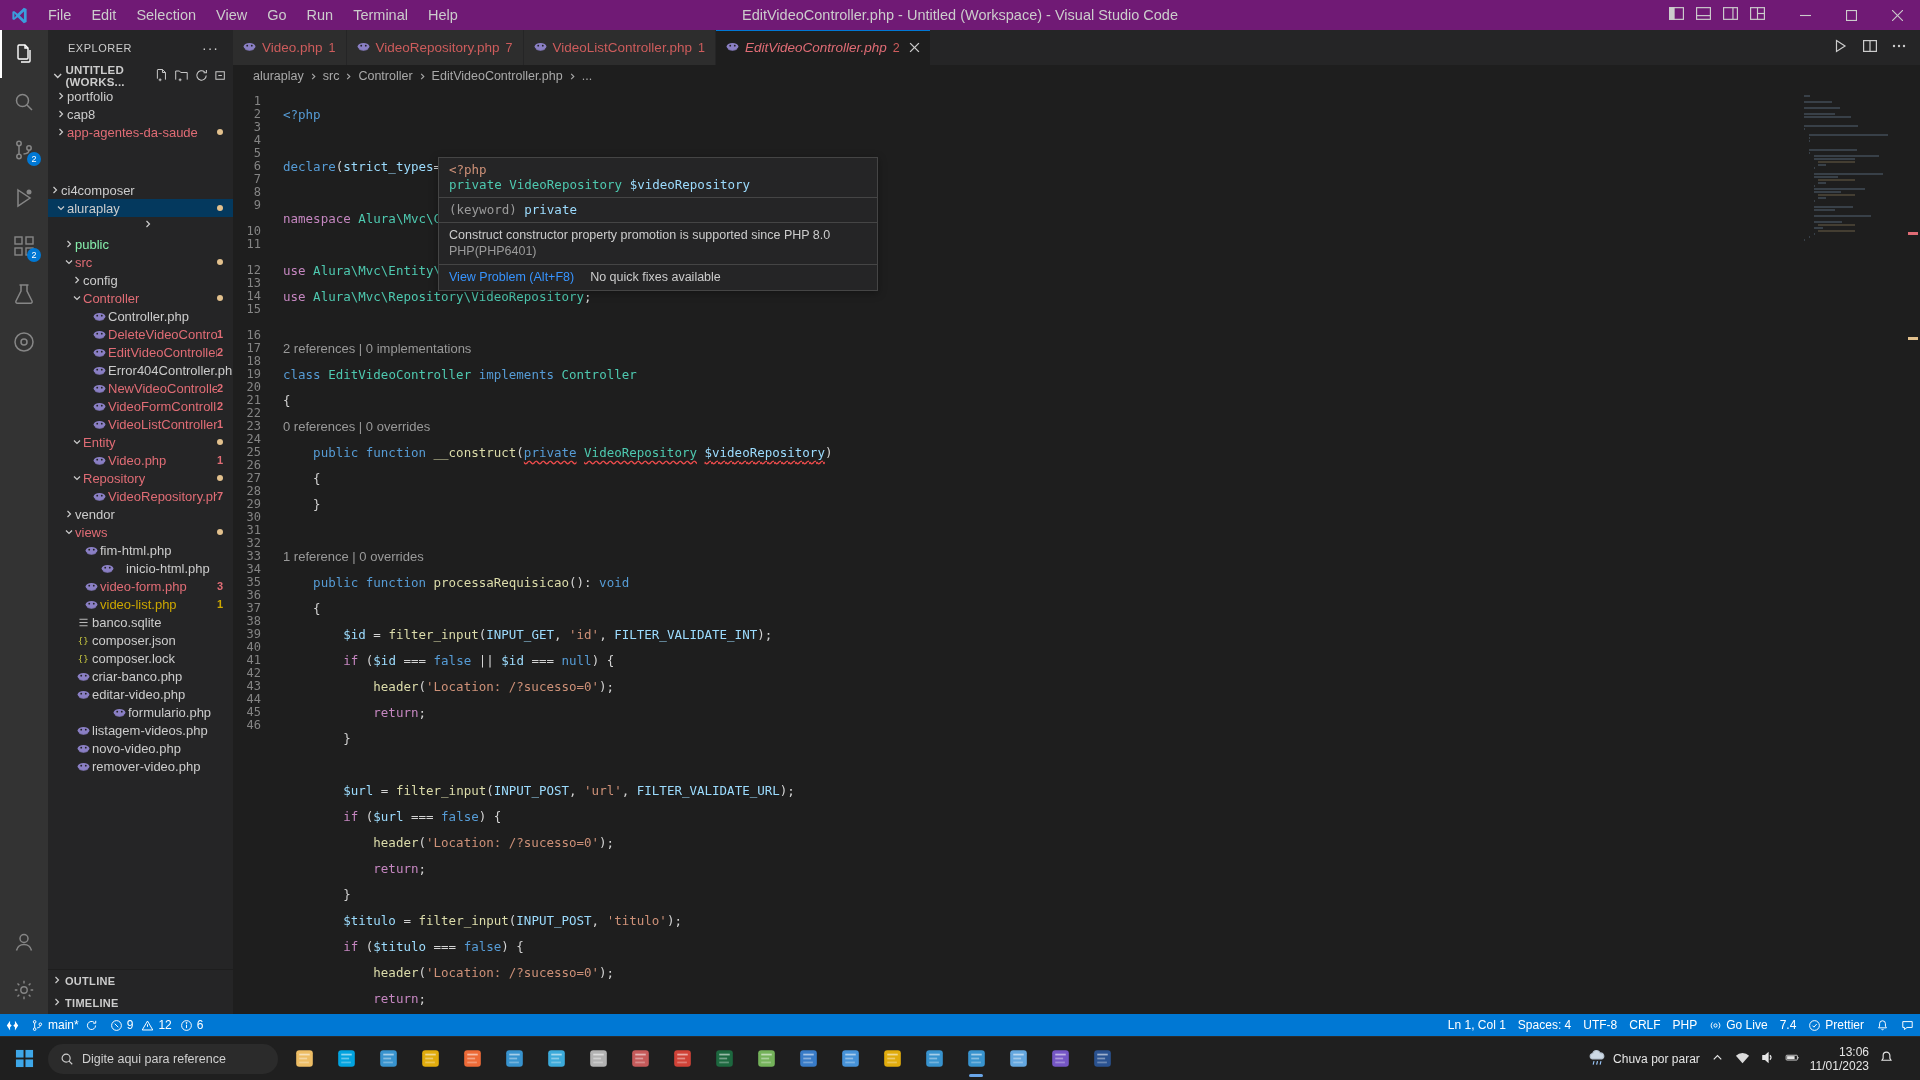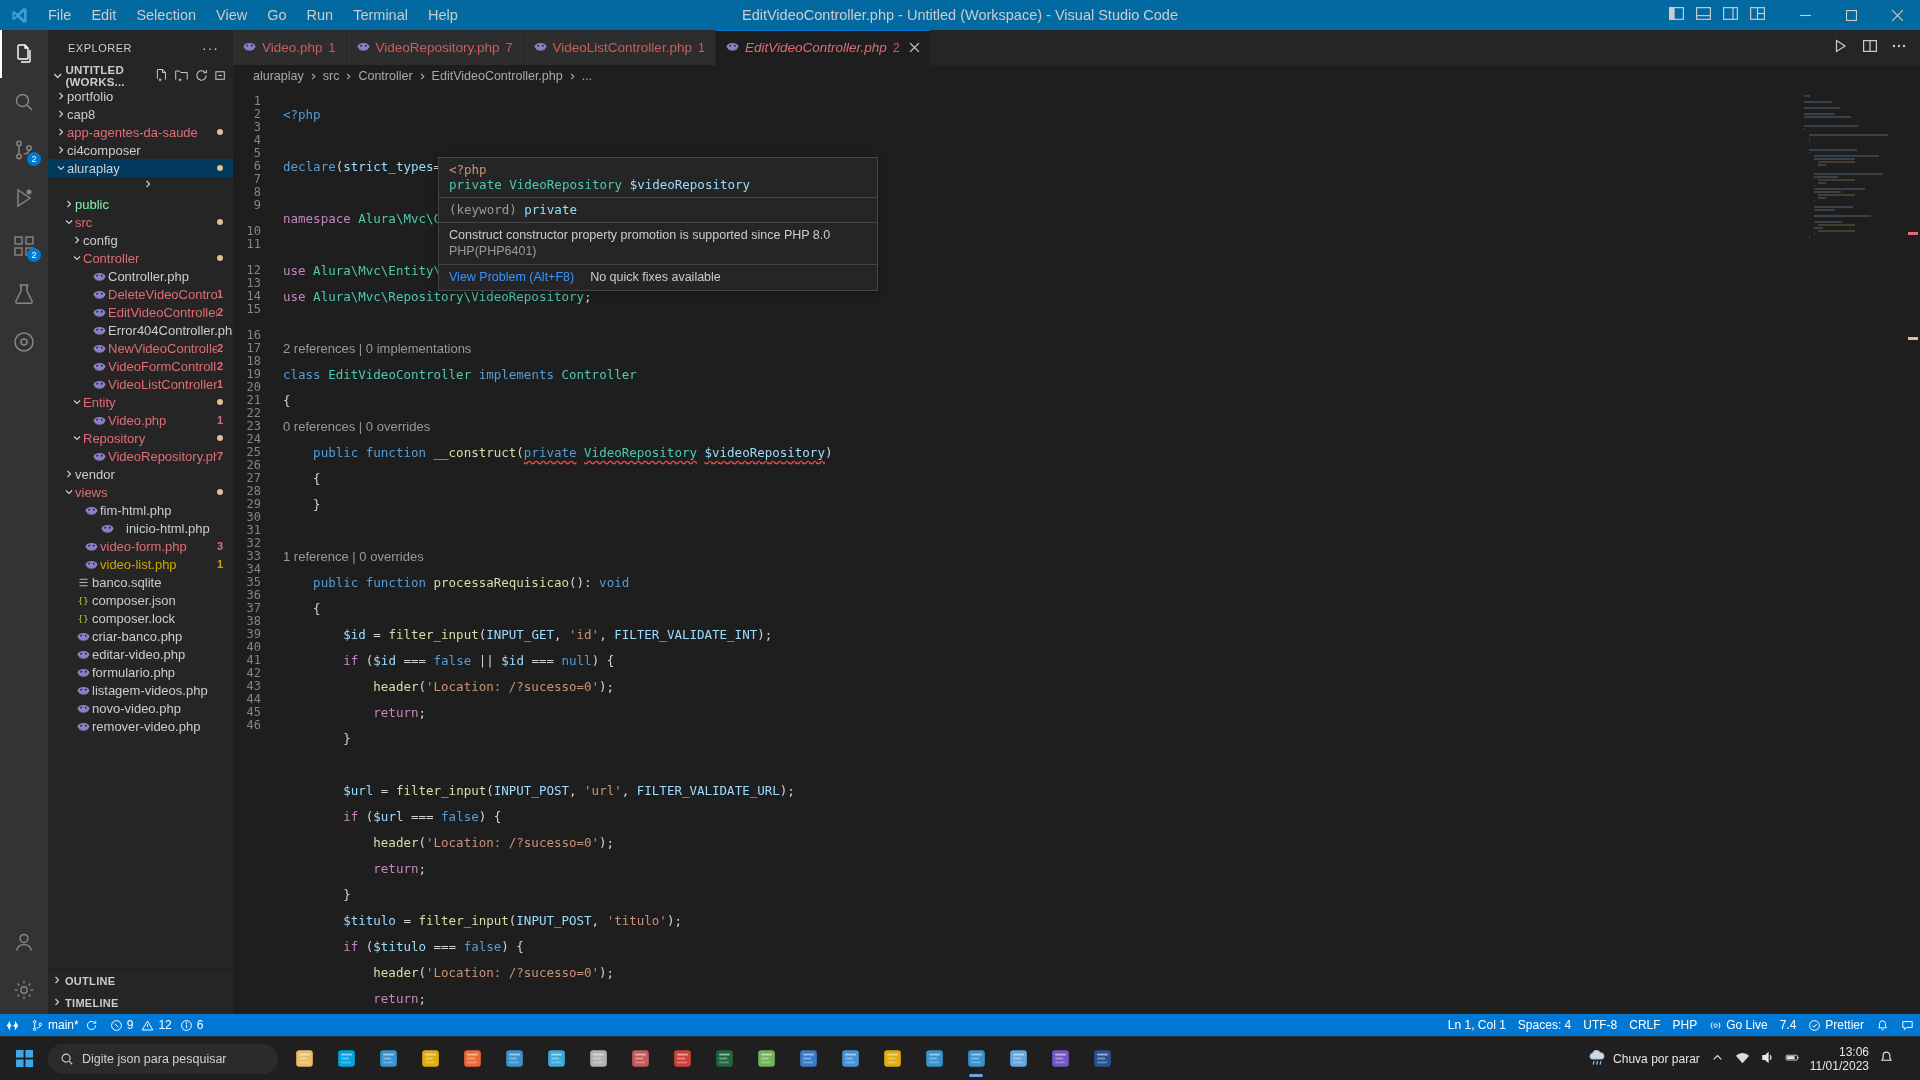--- a/index.html
+++ b/index.html
@@ -7,21 +7,21 @@
   body {
     font-family:"Liberation Sans", sans-serif;
     background:#1e1e1e; color:#cccccc;
     font-size:15px;
     -webkit-font-smoothing:antialiased;
   }
   .app { width:1920px; height:1080px; display:flex; flex-direction:column; position:relative; }
 
   
   .titlebar {
-    height:30px; background:#0369a1; display:flex; align-items:center;
+    height:30px; background:#701a75; display:flex; align-items:center;
     flex:0 0 30px; position:relative; font-size:14.5px;
   }
   .vscode-logo { width:38px; display:flex; align-items:center; justify-content:center; }
   .vscode-logo svg { width:19px; height:19px; }
   .menu { display:flex; align-items:center; gap:0px; }
   .menu-item { padding:3px 10px; color:#cccccc; font-size:14.5px; white-space:nowrap; cursor:default; }
   .win-title {
     position:absolute; left:0; right:0; text-align:center; color:#cccccc;
     font-size:14.5px; pointer-events:none;
   }
@@ -404,21 +404,21 @@
               <span class="chev">
                 <svg viewBox="0 0 10 10" fill="none" stroke="#cccccc" stroke-width="1.2">
                   <path d="M3.5 2 6.5 5 3.5 8"></path>
                 </svg>
               </span>
               <span class="nm" style="color: rgb(224, 108, 117);">app-agentes-da-saude</span>
               <span class="dot">
                 <i></i>
               </span>
             </div>
-            <div class="row" style="padding-left: 6px;">
+            <div class="row" style=" margin-top: 40px;">
               <span class="chev">
                 <svg viewBox="0 0 10 10" fill="none" stroke="#cccccc" stroke-width="1.2">
                   <path d="M3.5 2 6.5 5 3.5 8"></path>
                 </svg>
               </span>
               <span class="nm" style="color: rgb(204, 204, 204);">ci4composer</span>
             </div>
             <div class="row selected" style="padding-left: 6px;">
               <span class="chev">
                 <svg viewBox="0 0 10 10" fill="none" stroke="#cccccc" stroke-width="1.2">
@@ -728,21 +728,21 @@
               <span class="fi">
                 <svg viewBox="0 0 16 16">
                   <ellipse cx="8" cy="8" rx="7.3" ry="4.4" fill="#8a7fc4"></ellipse>
                   <ellipse cx="5.2" cy="7" rx="1.1" ry="1.1" fill="#1e1e1e"></ellipse>
                   <ellipse cx="10.8" cy="7" rx="1.1" ry="1.1" fill="#1e1e1e"></ellipse>
                   <path d="M2.2 11.5c1.4 1.2 3.3 1.7 5.8 1.7s4.4-.5 5.8-1.7" fill="#8a7fc4"></path>
                 </svg>
               </span>
               <span class="nm" style="color: rgb(204, 204, 204);">editar-video.php</span>
             </div>
-            <div class="row" style="padding-left: 14px;">
+            <div class="row" style="padding-left: 14px; margin-left: 36px;">
               <span class="chev"></span>
               <span class="fi">
                 <svg viewBox="0 0 16 16">
                   <ellipse cx="8" cy="8" rx="7.3" ry="4.4" fill="#8a7fc4"></ellipse>
                   <ellipse cx="5.2" cy="7" rx="1.1" ry="1.1" fill="#1e1e1e"></ellipse>
                   <ellipse cx="10.8" cy="7" rx="1.1" ry="1.1" fill="#1e1e1e"></ellipse>
                   <path d="M2.2 11.5c1.4 1.2 3.3 1.7 5.8 1.7s4.4-.5 5.8-1.7" fill="#8a7fc4"></path>
                 </svg>
               </span>
               <span class="nm" style="color: rgb(204, 204, 204);">formulario.php</span>
@@ -1185,21 +1185,21 @@
         <rect x="11" y="1" width="8" height="8" fill="#3ea7e8"></rect>
         <rect x="1" y="11" width="8" height="8" fill="#3ea7e8"></rect>
         <rect x="11" y="11" width="8" height="8" fill="#3ea7e8"></rect>
       </svg>
     </div>
     <div class="tb-search">
       <svg viewBox="0 0 16 16" fill="none" stroke="#cfcfcf" stroke-width="1.3">
           <circle cx="7" cy="7" r="4.6"></circle>
           <line x1="10.4" y1="10.4" x2="14" y2="14"></line>
         </svg>
-      <span>Digite json para pesquisar</span>
+      <span>Digite aqui para reference</span>
     </div>
     <div class="tb-icons" id="taskbar-host">
         <div class="tb-ic">
           <svg viewBox="0 0 24 24" width="21" height="21">
             <rect x="2.5" y="2.5" width="19" height="19" rx="3.5" fill="#ffcb6b" opacity=".92"></rect>
             <rect x="6" y="6.5" width="12" height="2" fill="rgba(255,255,255,.55)"></rect>
             <rect x="6" y="11" width="9" height="2" fill="rgba(255,255,255,.4)"></rect>
             <rect x="6" y="15.5" width="11" height="2" fill="rgba(255,255,255,.3)"></rect>
           </svg>
         </div>

